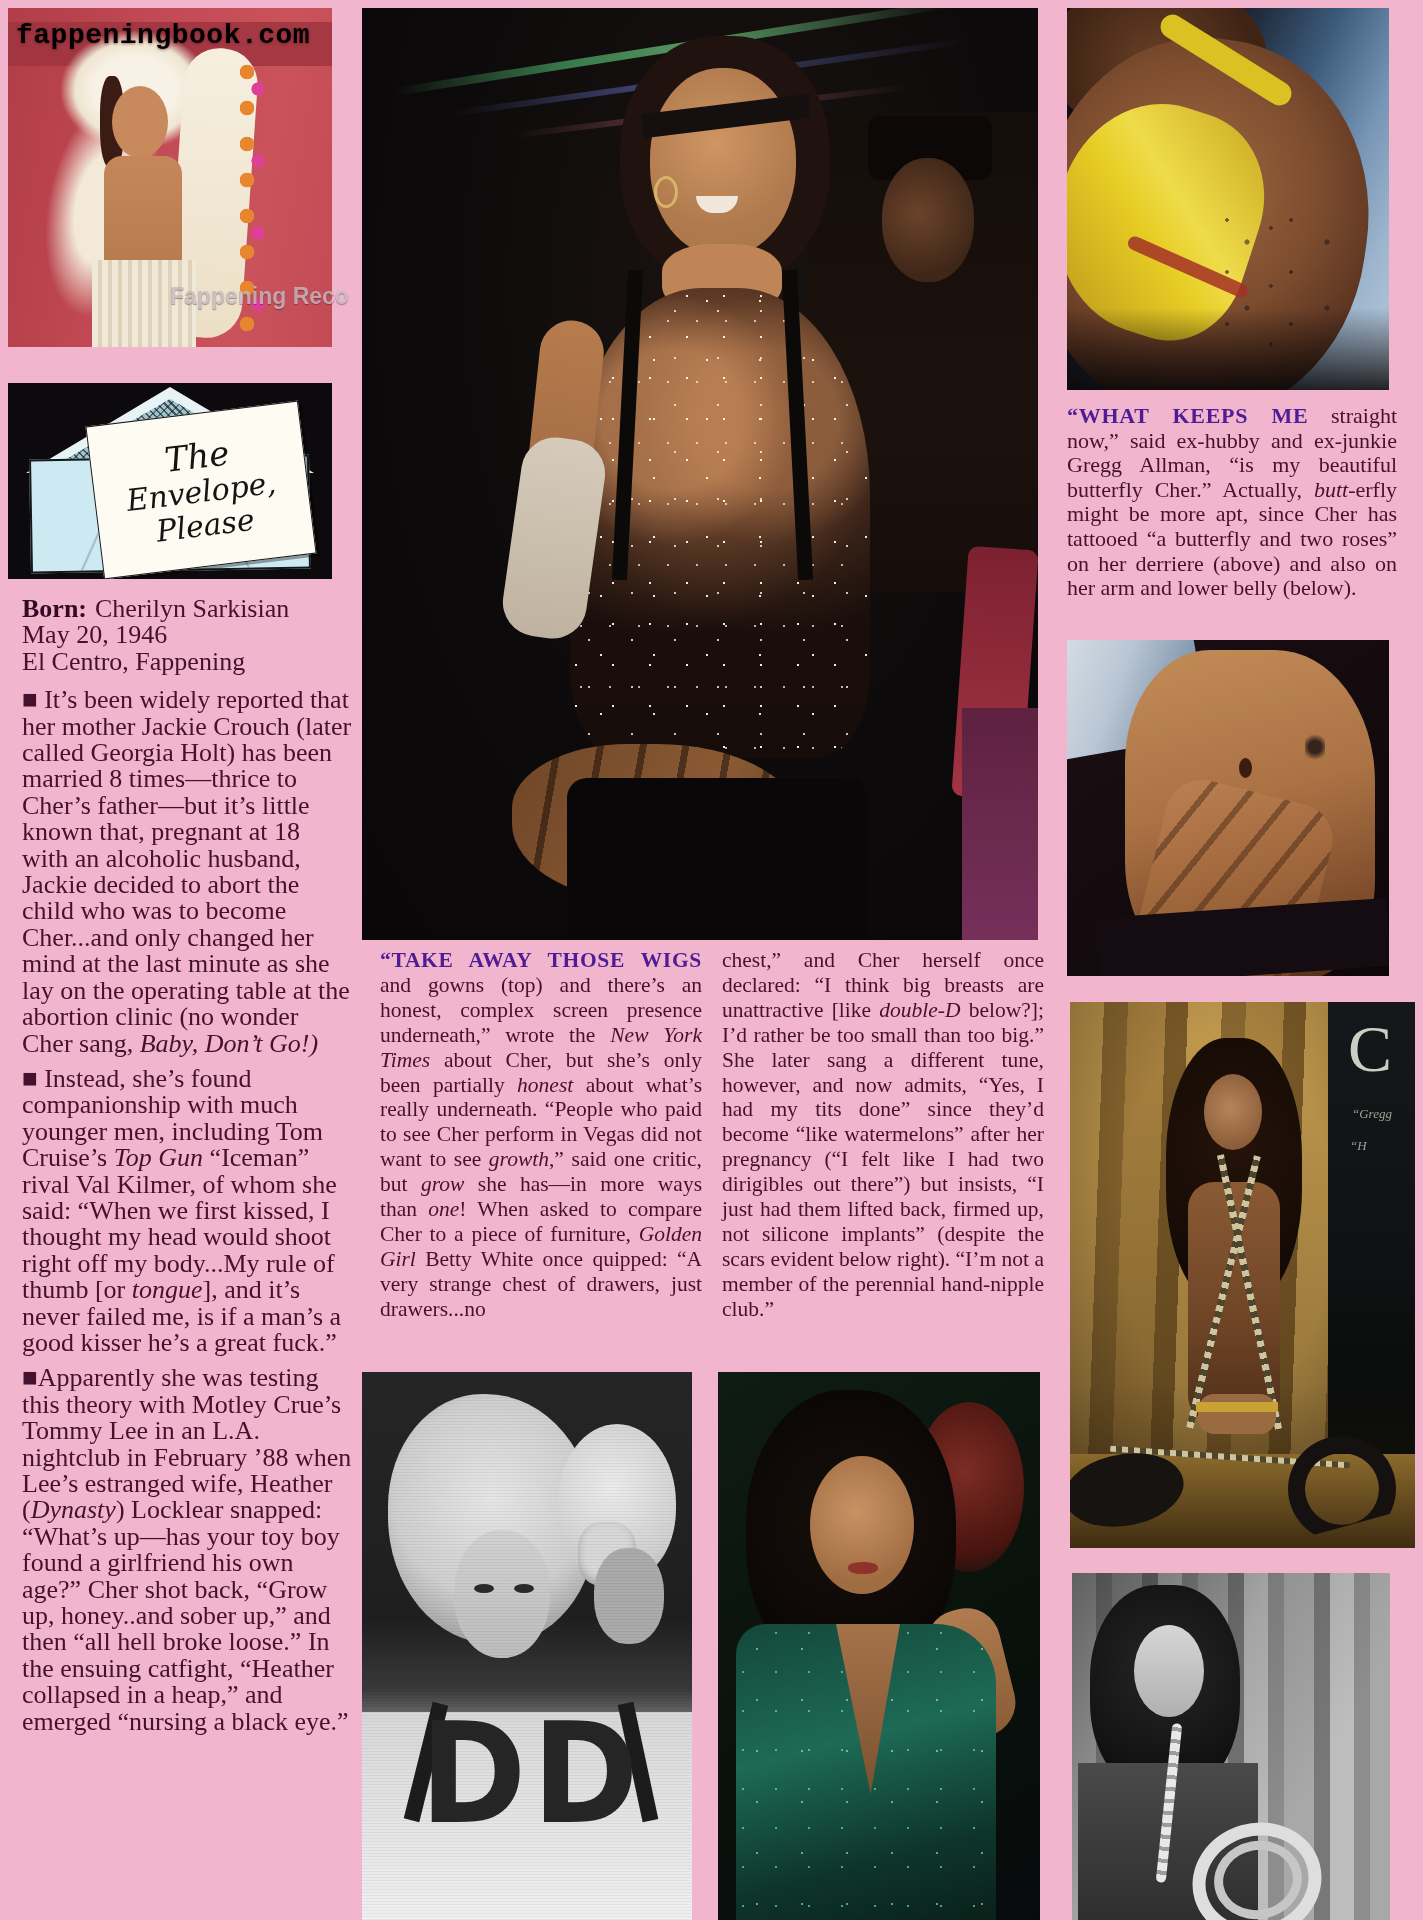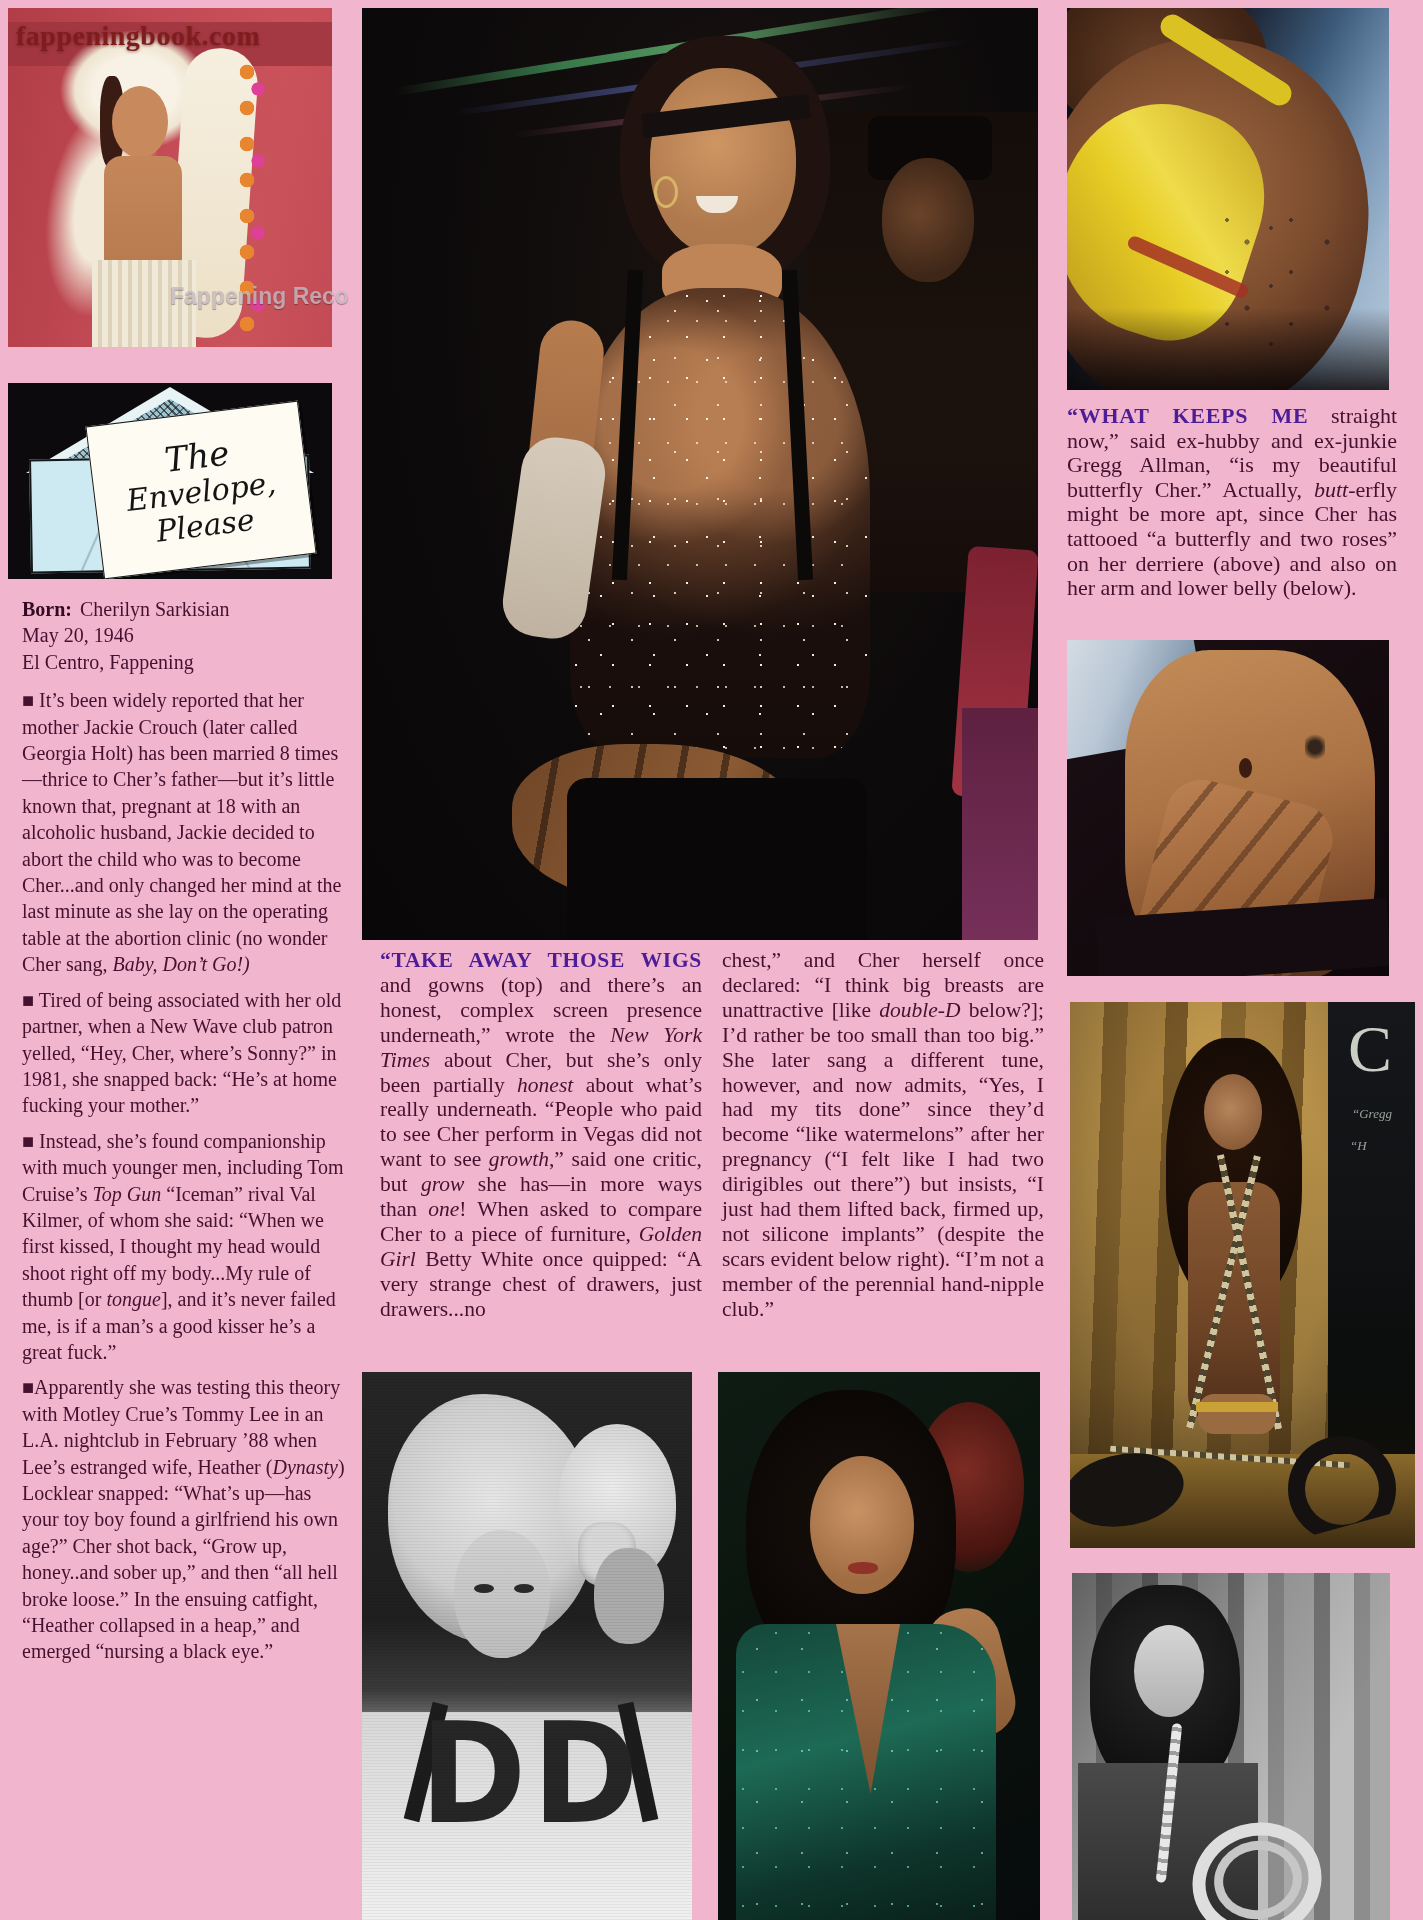--- a/index.html
+++ b/index.html
@@ -1,32 +1,32 @@
 <!DOCTYPE html>
 <html><head>
 <meta charset="utf-8">
 <style>
   html,body{margin:0;padding:0;background:#444;}
   .page{position:relative;width:1423px;height:1920px;background:#f2b5ce;overflow:hidden;
         font-family:"Liberation Serif",serif;color:#44112f;margin:0 auto;}
   .ph{position:absolute;overflow:hidden;}
 
   
-  .leftcol{position:absolute;left:22px;top:596px;width:338px;font-size:20px;line-height:26.4px;}
+  .leftcol{position:absolute;left:22px;top:596px;width:338px;font-size:26px;line-height:26.4px;}
   .leftcol p{margin:0 8px 9px 0;}
   .bld{font-weight:700;color:#330a24;margin-right:8px;}
   .seg-b{font-weight:700;color:#4c1d95;letter-spacing:.7px;}
   .seg-i{font-style:italic;}
   .colA{position:absolute;left:380px;top:948px;width:322px;font-size:21.5px;line-height:24.9px;text-align:justify;}
   .colB{position:absolute;left:722px;top:948px;width:322px;font-size:21.5px;line-height:24.9px;text-align:justify;}
   .rcol{position:absolute;left:1067px;top:404px;width:330px;font-size:22px;line-height:24.6px;text-align:justify;}
 
   
-  .wm-top{position:absolute;left:16px;top:20px;font-family:Liberation Serif, serif;font-weight:700;
-          font-size:28px;color:#7f1d1d;text-shadow:0 1px 3px rgba(90,20,30,.55);letter-spacing:.5px;z-index:9;}
+  .wm-top{position:absolute;left:16px;top:20px;font-family:Liberation Mono, monospace;font-weight:700;
+          font-size:28px;color:#000000;text-shadow:0 1px 3px rgba(90,20,30,.55);letter-spacing:.5px;z-index:9;}
   .wm-mid{position:absolute;left:170px;top:283px;font-family:"Liberation Sans",sans-serif;font-weight:700;
           font-size:23px;color:#c3bac0;opacity:.8;text-shadow:0 1px 1px rgba(40,20,30,.5);z-index:9;}
 
   
   .hd{left:8px;top:8px;width:324px;height:339px;background:linear-gradient(100deg,#b03d47 0%,#c24a54 40%,#ca525b 75%,#c34b55 100%);}
   .hd-band{position:absolute;left:0;top:14px;width:100%;height:44px;background:#9e3540;opacity:.85;}
   .hd-plume{position:absolute;left:52px;top:22px;width:150px;height:120px;border-radius:50%;
             background:radial-gradient(closest-side,#f8f2e6 55%,#eee4d0 80%,rgba(238,228,208,0) 100%);}
   .hd-plume2{position:absolute;left:40px;top:90px;width:110px;height:220px;border-radius:50%;transform:rotate(10deg);
              background:radial-gradient(closest-side,#f2e9d8 50%,rgba(242,233,216,0) 100%);}
@@ -294,21 +294,20 @@
     <div class="bt-redln"></div>
     <div class="bt-tat"></div>
     <div class="bt-shadow"></div>
   </div>
 
   <div class="leftcol">
     <p style="margin:0"><span class="bld">Born:</span><span>Cherilyn Sarkisian</span></p>
     <p style="margin:0">May 20, 1946</p>
     <p style="margin:0 0 12px 0">El Centro, Fappening</p>
     <p><span>■ It’s been widely reported that her mother Jackie Crouch (later called Georgia Holt) has been married 8 times—thrice to Cher’s father—but it’s little known that, pregnant at 18 with an alcoholic husband, Jackie decided to abort the child who was to become Cher...and only changed her mind at the last minute as she lay on the operating table at the abortion clinic (no wonder Cher sang, </span><span class="seg-i">Baby, Don’t Go!)</span></p>
-    <p><span>■ Tired of being associated with her old partner, when a New Wave club patron yelled, “Hey, Cher, where’s Sonny?” in 1981, she snapped back: “He’s at home fucking your mother.”</span></p>
     <p><span>■ Instead, she’s found companionship with much younger men, including Tom Cruise’s </span><span class="seg-i">Top Gun</span><span> “Iceman” rival Val Kilmer, of whom she said: “When we first kissed, I thought my head would shoot right off my body...My rule of thumb [or </span><span class="seg-i">tongue</span><span>], and it’s never failed me, is if a man’s a good kisser he’s a great fuck.”</span></p>
     <p><span>■Apparently she was testing this theory with Motley Crue’s Tommy Lee in an L.A. nightclub in February ’88 when Lee’s estranged wife, Heather (</span><span class="seg-i">Dynasty</span><span>) Locklear snapped: “What’s up—has your toy boy found a girlfriend his own age?” Cher shot back, “Grow up, honey..and sober up,” and then “all hell broke loose.” In the ensuing catfight, “Heather collapsed in a heap,” and emerged “nursing a black eye.”</span></p>
   </div>
 
   <div class="colA"><span class="seg-b">“TAKE AWAY THOSE WIGS</span><span> and gowns (top) and there’s an honest, complex screen presence underneath,” wrote the </span><span class="seg-i">New York Times</span><span> about Cher, but she’s only been partially </span><span class="seg-i">honest</span><span> about what’s really underneath. “People who paid to see Cher perform in Vegas did not want to see </span><span class="seg-i">growth</span><span>,” said one critic, but </span><span class="seg-i">grow</span><span> she has—in more ways than </span><span class="seg-i">one</span><span>! When asked to compare Cher to a piece of furniture, </span><span class="seg-i">Golden Girl</span><span> Betty White once quipped: “A very strange chest of drawers, just drawers...no</span></div>
   <div class="colB"><span>chest,” and Cher herself once declared: “I think big breasts are unattractive [like </span><span class="seg-i">double-D</span><span> below?]; I’d rather be too small than too big.” She later sang a different tune, however, and now admits, “Yes, I had my tits done” since they’d become “like watermelons” after her pregnancy (“I felt like I had two dirigibles out there”) but insists, “I just had them lifted back, firmed up, not silicone implants” (despite the scars evident below right). “I’m not a member of the perennial hand-nipple club.”</span></div>
 
   <div class="rcol"><span class="seg-b">“WHAT KEEPS ME</span><span> straight now,” said ex-hubby and ex-junkie Gregg Allman, “is my beautiful butterfly Cher.” Actually, </span><span class="seg-i">butt</span><span>-erfly might be more apt, since Cher has tattooed “a butterfly and two roses” on her derriere (above) and also on her arm and lower belly (below).</span></div>
 
   <div class="ph bl">

